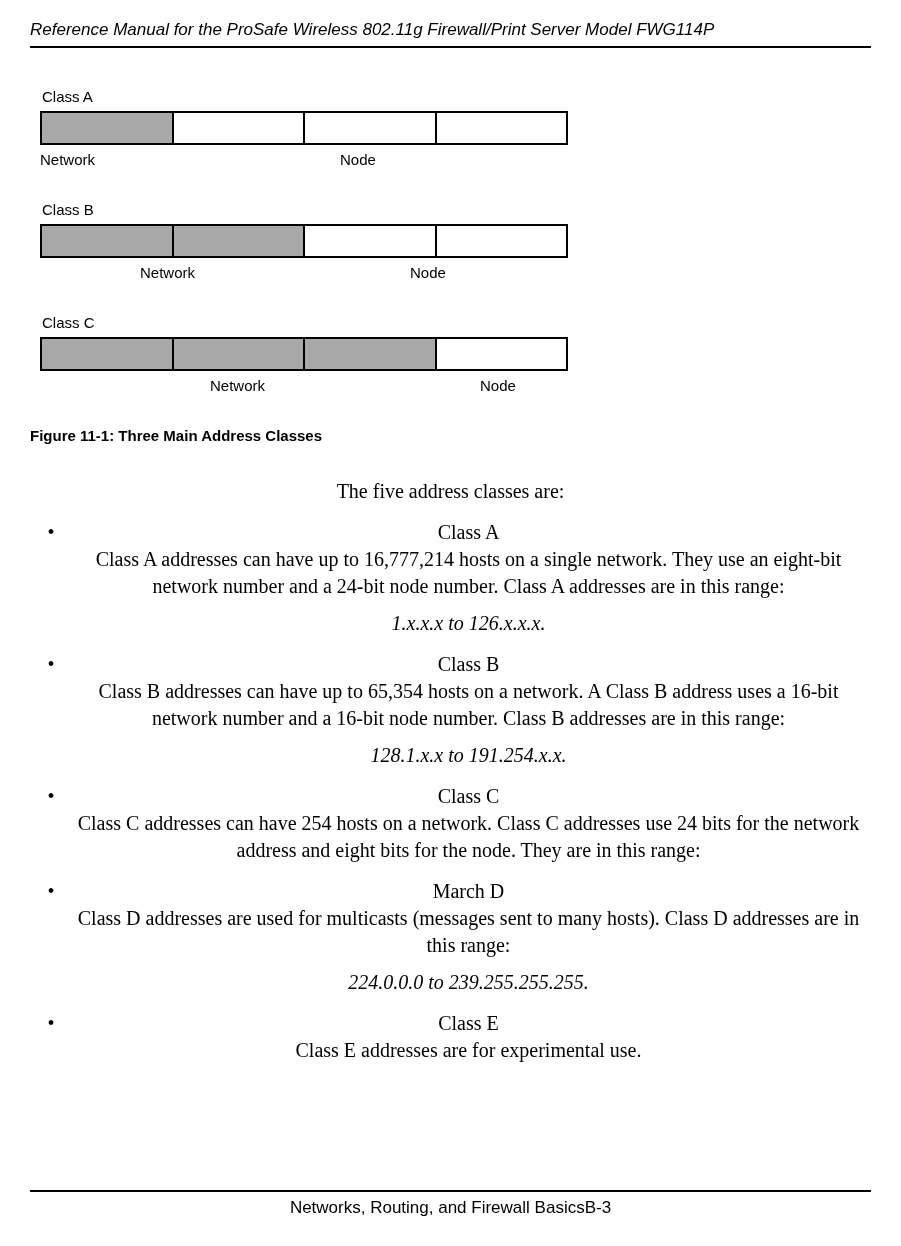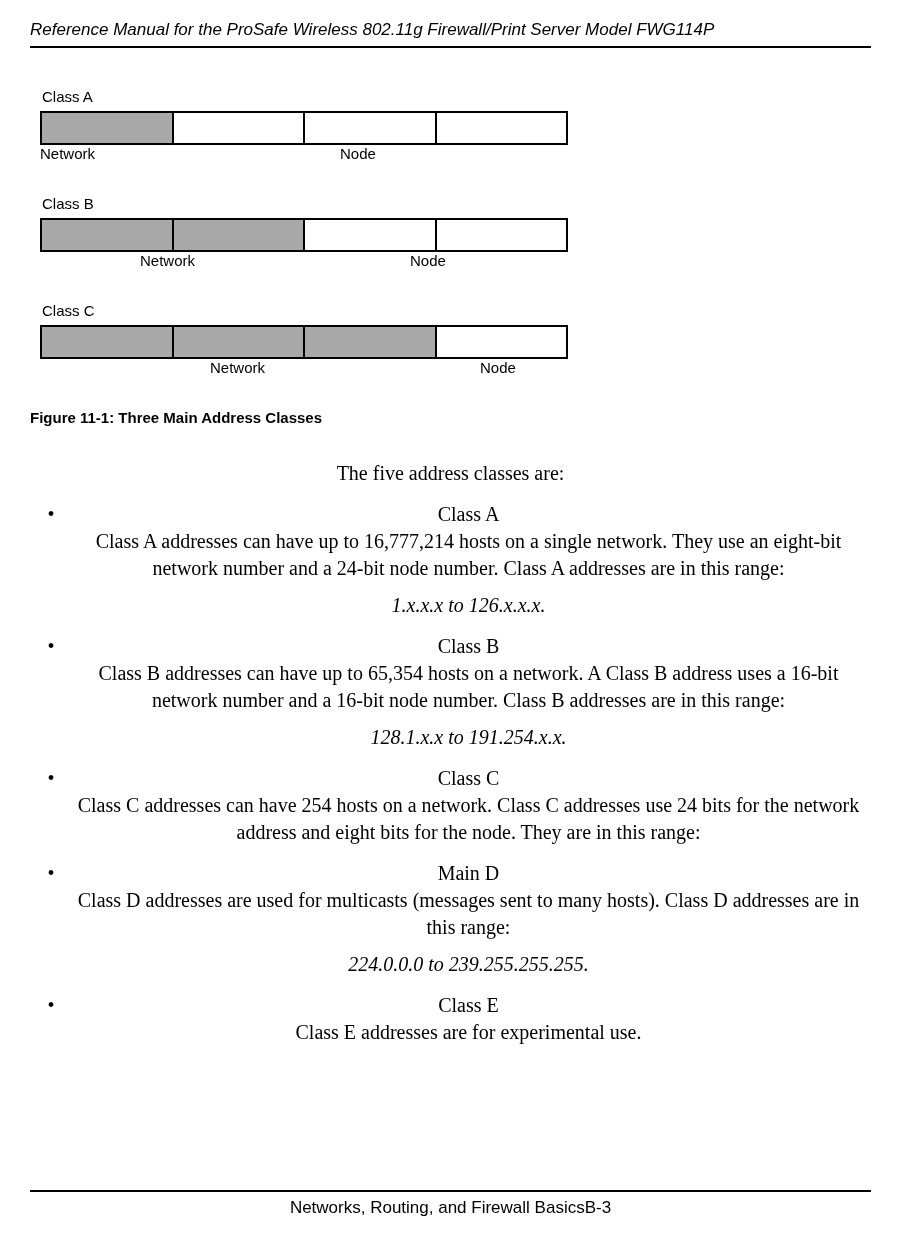--- a/index.html
+++ b/index.html
@@ -37,20 +37,21 @@
       height: 30px;
       border-right: 2px solid #000;
     }
     .octet:last-child { border-right: none; }
     .shaded { background: #a9a9a9; }
     .blank { background: #fff; }
     .labels-row {
       position: relative;
       width: 528px;
       height: 20px;
+      margin-top: 6px;
       font-family: Arial, Helvetica, sans-serif;
       font-size: 15px;
     }
     .lbl { position: absolute; }
     .figure-caption {
       font-family: Arial, Helvetica, sans-serif;
       font-weight: bold;
       font-size: 15px;
       margin-bottom: 34px;
     }
@@ -166,21 +167,21 @@
     <li>
       <div class="bullet">•</div>
       <div class="li-content">
         <div class="li-title">Class C</div>
         <div class="li-desc">Class C addresses can have 254 hosts on a network. Class C addresses use 24 bits for the network address and eight bits for the node. They are in this range:</div>
       </div>
     </li>
     <li>
       <div class="bullet">•</div>
       <div class="li-content">
-        <div class="li-title">Main D</div>
+        <div class="li-title">March D</div>
         <div class="li-desc">Class D addresses are used for multicasts (messages sent to many hosts). Class D addresses are in this range:</div>
         <div class="li-range">224.0.0.0 to 239.255.255.255.</div>
       </div>
     </li>
     <li>
       <div class="bullet">•</div>
       <div class="li-content">
         <div class="li-title">Class E</div>
         <div class="li-desc">Class E addresses are for experimental use.</div>
       </div>

